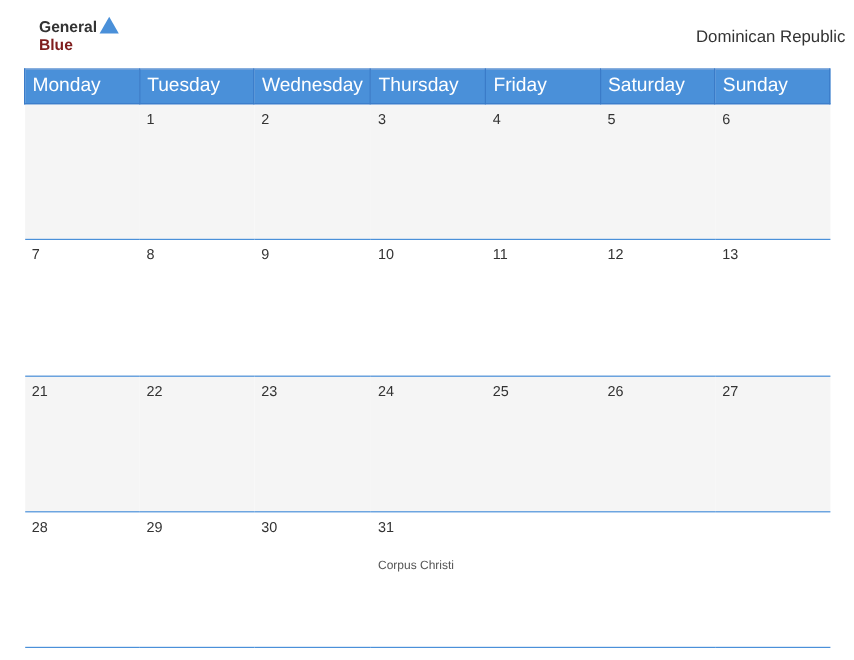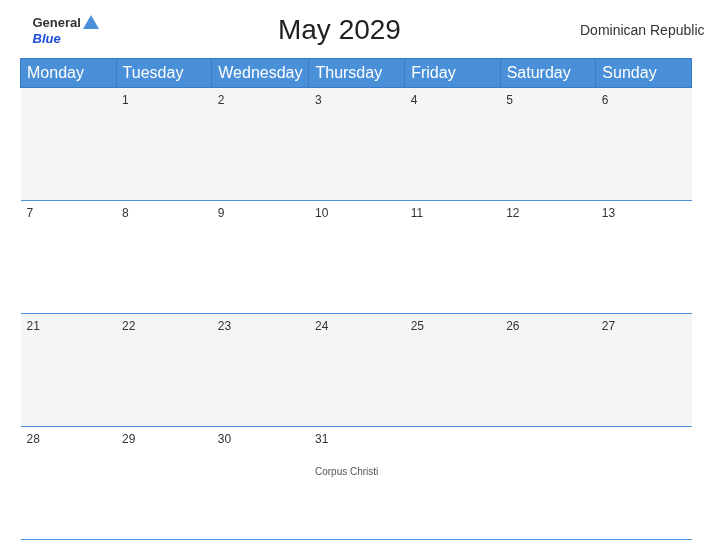--- a/index.html
+++ b/index.html
@@ -32,22 +32,21 @@
 
     .logo-general {
       font-size: 13px;
       font-weight: bold;
       color: #333;
     }
 
     .logo-blue {
       font-size: 13px;
       font-weight: bold;
-      color: #1d4ed8;
-      font-style: italic;
+      color: #7f1d1d;
     }
 
     .logo-line {
       display: flex;
       align-items: center;
       gap: 0;
     }
 
     .logo-triangle {
       width: 0;
@@ -135,21 +134,20 @@
 <body>
 
 <div class="header">
   <div class="logo">
     <div class="logo-line">
       <span class="logo-general">General</span>
       <div class="logo-triangle"></div>
     </div>
     <span class="logo-blue">Blue</span>
   </div>
-  <div class="calendar-title">May 2029</div>
   <div class="region-label">Dominican Republic</div>
 </div>
 
 <table class="calendar">
   <thead>
     <tr>
       <th>Monday</th>
       <th>Tuesday</th>
       <th>Wednesday</th>
       <th>Thursday</th>

